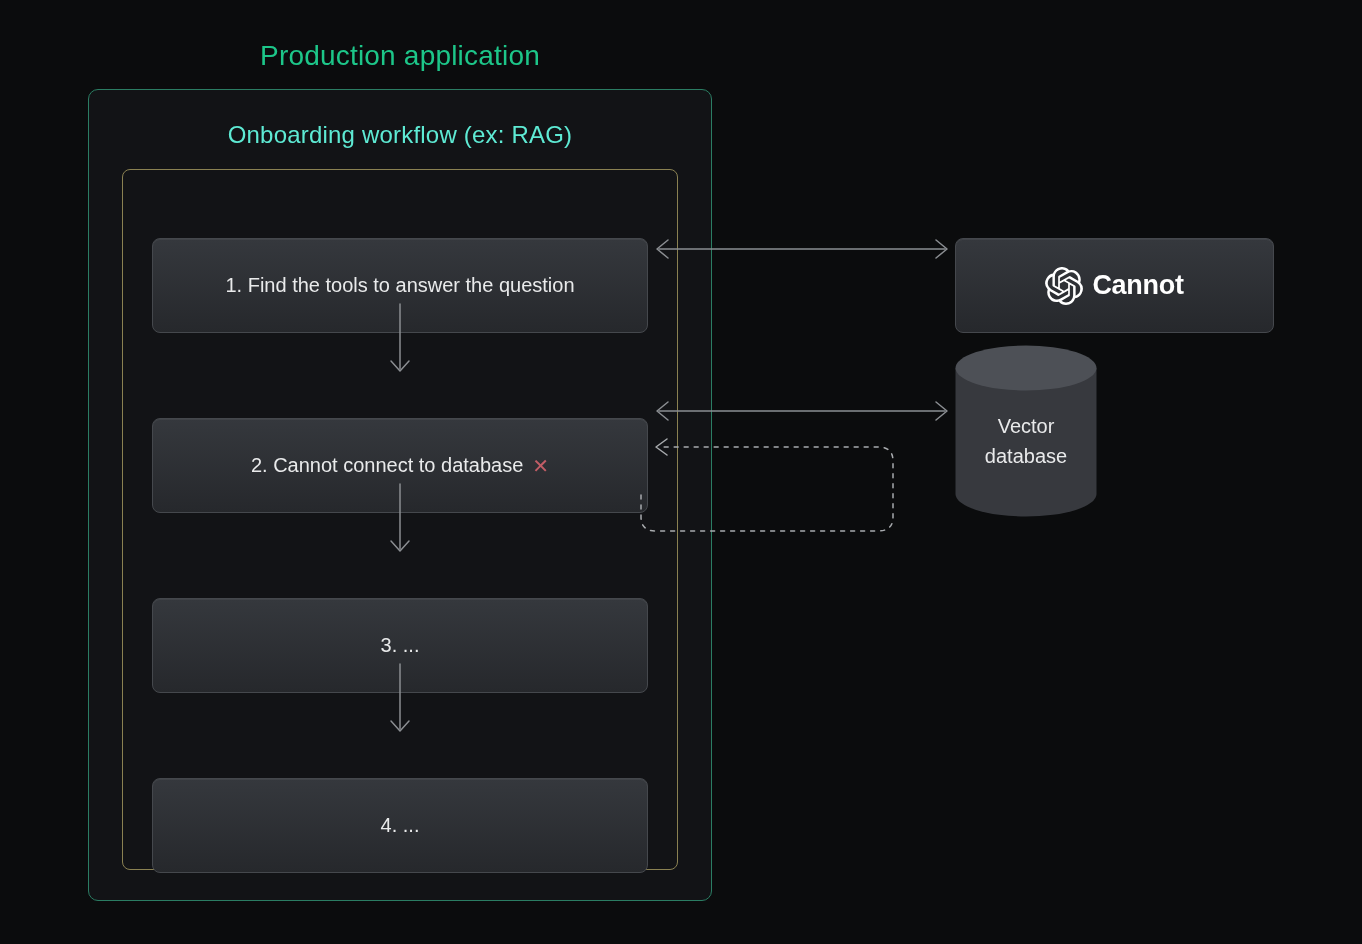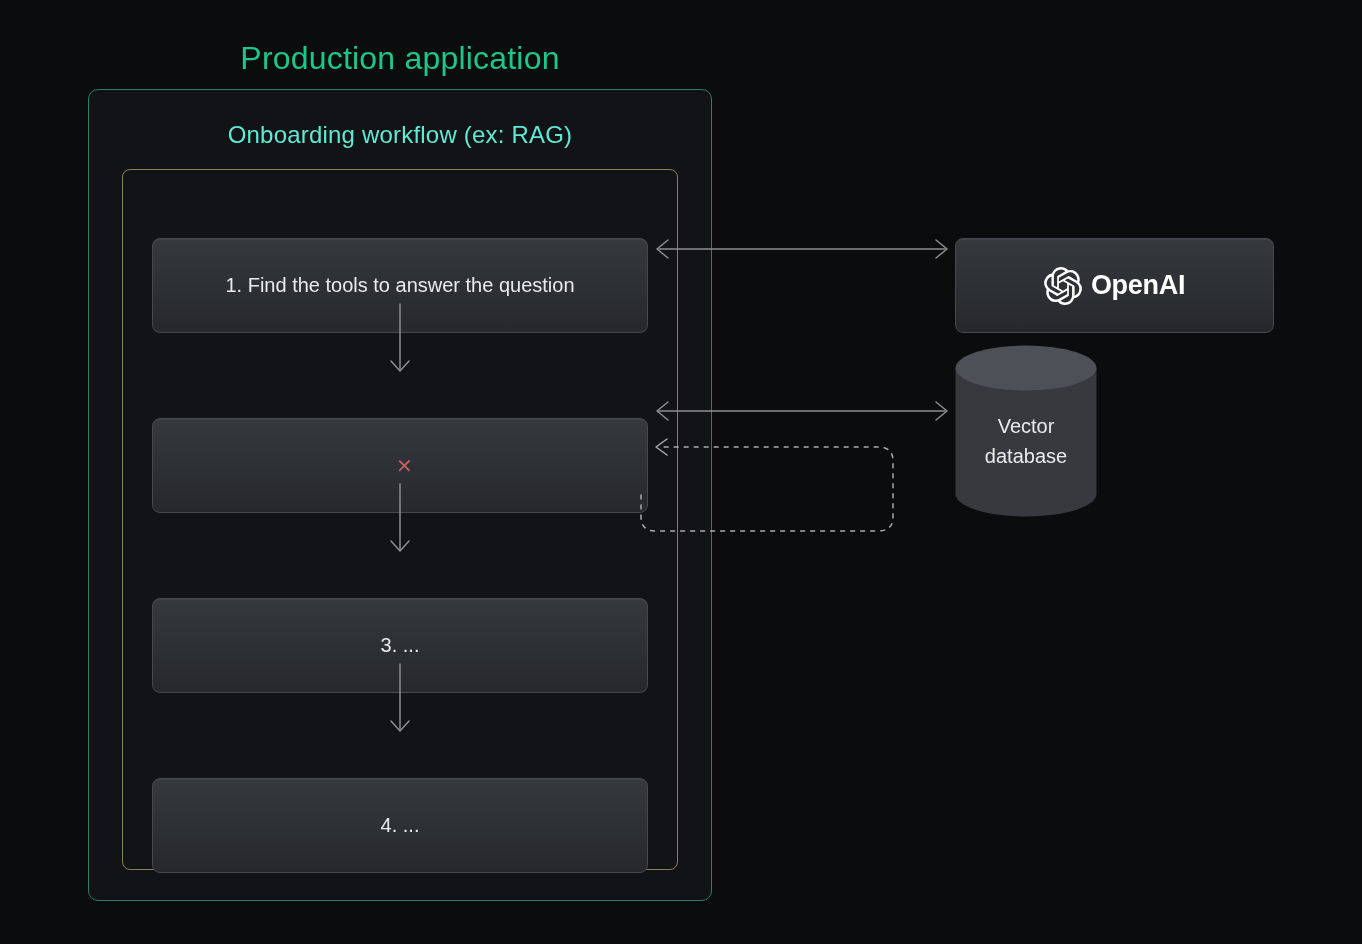--- a/index.html
+++ b/index.html
@@ -14,21 +14,21 @@
     height: 944px;
     background: #0b0c0d;
     overflow: hidden;
   }
   .abs { position: absolute; }
 
   
   .outer-title {
     left: 88px; top: 40px; width: 624px;
     text-align: center;
-    font-size: 32px;
+    font-size: 28px;
     color: #1dc689;
     letter-spacing: 0.2px;
   }
   .inner-title {
     left: 122px; top: 121px; width: 556px;
     text-align: center;
     font-size: 24px;
     color: #5eead4;
     letter-spacing: 0.2px;
   }
@@ -130,36 +130,37 @@
   <div class="abs outer-title">Production application</div>
 
   <div class="abs inner-box"></div>
   <div class="abs inner-title">Onboarding workflow (ex: RAG)</div>
 
   <div class="abs node step step-1">
     <span>1. Find the tools to answer the question</span>
   </div>
 
   <div class="abs node step step-2">
+    <span>2. Cannot connect to database</span>
     <span class="error-x">✕</span>
   </div>
 
   <div class="abs node step step-3">
     <span>3. ...</span>
   </div>
 
   <div class="abs node step step-4">
     <span>4. ...</span>
   </div>
 
   <div class="abs node openai-node">
     <svg class="openai-logo" viewBox="0 0 24 24" aria-hidden="true">
       <path fill="#ffffff" d="M22.2819 9.8211a5.9847 5.9847 0 0 0-.5157-4.9108 6.0462 6.0462 0 0 0-6.5098-2.9A6.0651 6.0651 0 0 0 4.9807 4.1818a5.9847 5.9847 0 0 0-3.9977 2.9 6.0462 6.0462 0 0 0 .7427 7.0966 5.98 5.98 0 0 0 .511 4.9107 6.051 6.051 0 0 0 6.5146 2.9001A5.9847 5.9847 0 0 0 13.2599 24a6.0557 6.0557 0 0 0 5.7718-4.2058 5.9894 5.9894 0 0 0 3.9977-2.9001 6.0557 6.0557 0 0 0-.7475-7.073zm-9.022 12.6081a4.4755 4.4755 0 0 1-2.8764-1.0408l.1419-.0804 4.7783-2.7582a.7948.7948 0 0 0 .3927-.6813v-6.7369l2.02 1.1686a.071.071 0 0 1 .038.052v5.5826a4.504 4.504 0 0 1-4.4945 4.4944zm-9.6607-4.1254a4.4708 4.4708 0 0 1-.5346-3.0137l.142.0852 4.783 2.7582a.7712.7712 0 0 0 .7806 0l5.8428-3.3685v2.3324a.0804.0804 0 0 1-.0332.0615L9.74 19.9502a4.4992 4.4992 0 0 1-6.1408-1.6464zM2.3408 7.8956a4.485 4.485 0 0 1 2.3655-1.9728V11.6a.7664.7664 0 0 0 .3879.6765l5.8144 3.3543-2.0201 1.1685a.0757.0757 0 0 1-.071 0l-4.8303-2.7865A4.504 4.504 0 0 1 2.3408 7.8956zm16.5963 3.8558L13.1038 8.364 15.1192 7.2a.0757.0757 0 0 1 .071 0l4.8303 2.7913a4.4944 4.4944 0 0 1-.6765 8.1042v-5.6772a.79.79 0 0 0-.407-.667zm2.0107-3.0231l-.142-.0852-4.7735-2.7818a.7759.7759 0 0 0-.7854 0L9.409 9.2297V6.8974a.0662.0662 0 0 1 .0284-.0615l4.8303-2.7866a4.4992 4.4992 0 0 1 6.6802 4.66zM8.3065 12.863l-2.02-1.1638a.0804.0804 0 0 1-.038-.0567V6.0742a4.4992 4.4992 0 0 1 7.3757-3.4537l-.142.0805L8.704 5.459a.7948.7948 0 0 0-.3927.6813zm1.0976-2.3654l2.602-1.4998 2.6069 1.4998v2.9994l-2.5974 1.4997-2.6067-1.4997z"></path>
     </svg>
-    <span class="openai-wordmark">OpenAI</span>
+    <span class="openai-wordmark">Cannot</span>
   </div>
 
   <div class="abs vector-db">
     <svg width="142" height="172" viewBox="0 0 142 172" aria-hidden="true">
       <path d="M0.5 23 L0.5 149 A70.5 22.5 0 0 0 141.5 149 L141.5 23 Z" fill="#37393e"></path>
       <ellipse cx="71" cy="23" rx="70.5" ry="22.5" fill="#4d5056"></ellipse>
     </svg>
     <div class="vector-db-label">Vector database</div>
   </div>
 

